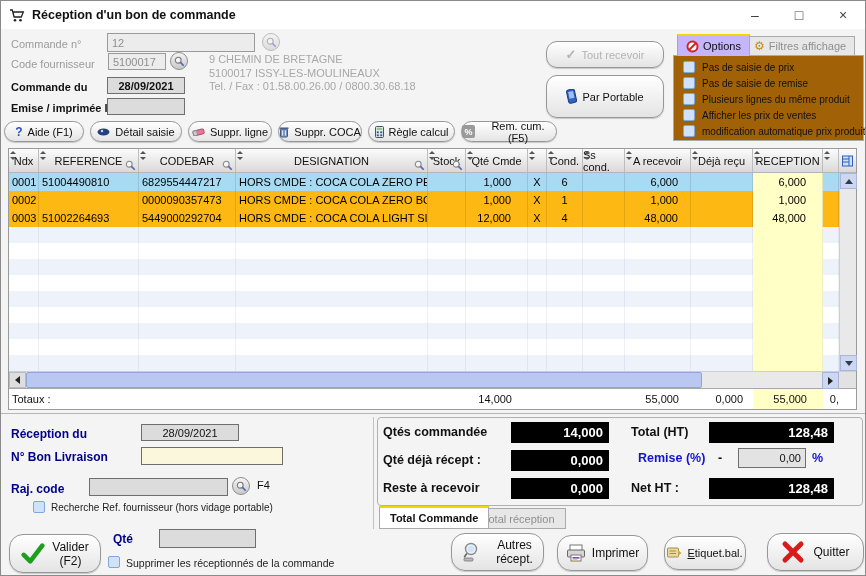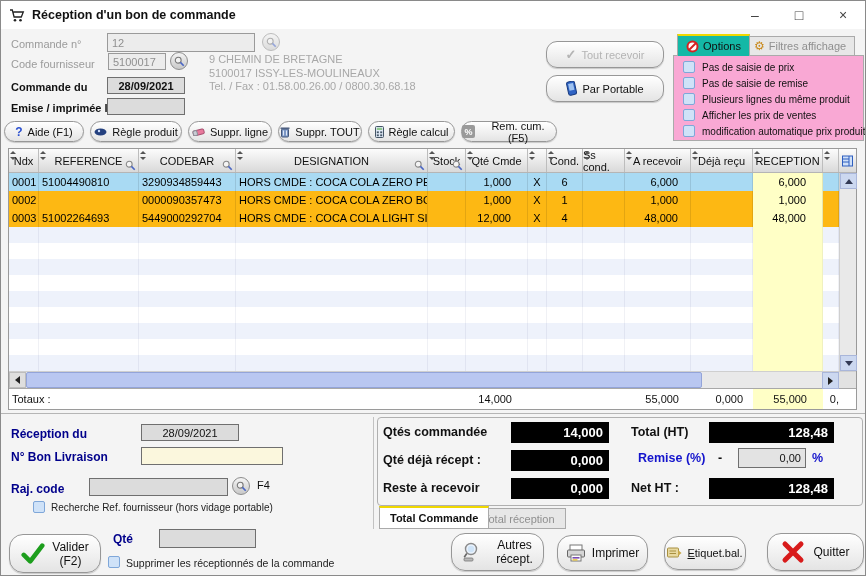--- a/index.html
+++ b/index.html
@@ -41,25 +41,25 @@
           align-items:center; justify-content:center; }
   .circ.grayed { opacity:.55; }
 
   
   .cb { width:12px; height:12px; background:#cfe2f8; border:1px solid #7fa7d9;
         border-radius:2px; display:inline-block; }
 
   
   .tab { position:absolute; font-size:11px; display:flex; align-items:center; gap:4px;
          padding:0 8px; border:1px solid #aaa; cursor:default; }
-  .tab-active { background:#14b8a6; border-bottom:none; border-top:2px solid #f0d800;
+  .tab-active { background:#c4b5fd; border-bottom:none; border-top:2px solid #f0d800;
                 font-weight:normal; color:#111; z-index:3; }
   .tab-idle { background:#e7e7e7; color:#8f8f8f; z-index:1; }
   .opt-panel { position:absolute; left:672px; top:54px; width:191px; height:86px;
-               background:#f9a8d4; border:1px solid #aaa; z-index:2; }
+               background:#a16207; border:1px solid #aaa; z-index:2; }
   .opt-row { position:absolute; left:9px; display:flex; align-items:center; gap:7px;
              white-space:nowrap; }
   .opt-row span.t { font-size:10px; color:#111; }
 
   
   .grid-wrap { position:absolute; left:7px; top:147px; width:849px; height:262px;
                border:1px solid #9a9a9a; background:#fff; }
   .ghead { display:flex; height:24px; background:linear-gradient(#fcfcfc,#d9d9d9);
            border-bottom:1px solid #b5b5b5; }
   .hc { position:relative; display:flex; align-items:center; justify-content:center;
@@ -171,21 +171,21 @@
   <input class="abs inp" style="left: 106px; top: 76px; width: 78px; height: 17px; text-align: center; font-weight: bold;" value="28/09/2021">
 
   <span class="abs lbl" style="left:10px; top:101px; font-weight:bold">Emise / imprimée le</span>
   <input class="abs inp" style="left: 106px; top: 97px; width: 78px; height: 17px;" value="">
 
   <button class="abs pill" style="left:545px; top:40px; width:118px; height:27px">
     <span class="dis" style="font-size:13px; font-weight:bold">✓</span>
     <span class="dis">Tout recevoir</span>
   </button>
 
-  <button class="abs pill" style="left:545px; top:74px; width:118px; height:27px">
+  <button class="abs pill" style="left:545px; top:74px; width:118px; height:43px">
     <span>
       <svg width="11" height="15" viewBox="0 0 11 15">
           <g transform="rotate(-12 5 7)">
             <rect x="1.5" y="0.5" width="8" height="13.5" rx="2" fill="#2f63c4" stroke="#173a7f"></rect>
             <rect x="3" y="2.5" width="5" height="7" fill="#9fc2f0"></rect>
           </g>
         </svg>
     </span>
     <span>Par Portable</span>
   </button>
@@ -231,21 +231,21 @@
       <span style="color:#2a4fd0; font-weight:bold; font-size:12px">?</span>
       <span>Aide (F1)</span>
     </button>
     <button class="pill" style="width:92px; height:21px">
       <span>
         <svg width="13" height="8" viewBox="0 0 13 8">
             <ellipse cx="6.5" cy="4" rx="6" ry="3.5" fill="#24407f"></ellipse>
             <circle cx="5" cy="3" r="1.2" fill="#cfe0ff"></circle>
           </svg>
       </span>
-      <span>Règle produit</span>
+      <span>Détail saisie</span>
     </button>
     <button class="pill" style="width:84px; height:21px">
       <span>
         <svg width="13" height="9" viewBox="0 0 13 9">
             <g transform="rotate(-14 6 5)">
               <rect x="1" y="3" width="11" height="5" rx="1.5" fill="#e8799c" stroke="#a85070"></rect>
               <rect x="1" y="3" width="4" height="5" rx="1.5" fill="#c9ccd4" stroke="#8a8f98"></rect>
             </g>
           </svg>
       </span>
@@ -253,21 +253,21 @@
     </button>
     <button class="pill" style="width:84px; height:21px">
       <span>
         <svg width="10" height="12" viewBox="0 0 10 12">
             <rect x="1.5" y="3" width="7" height="8" rx="1" fill="#7b96c4" stroke="#44577a"></rect>
             <line x1="0.5" y1="2.2" x2="9.5" y2="2.2" stroke="#44577a" stroke-width="1.4"></line>
             <line x1="3.5" y1="4.5" x2="3.5" y2="9.5" stroke="#dde6f5"></line>
             <line x1="6.5" y1="4.5" x2="6.5" y2="9.5" stroke="#dde6f5"></line>
           </svg>
       </span>
-      <span>Suppr. TOUT</span>
+      <span>Suppr. COCA</span>
     </button>
     <button class="pill" style="width:87px; height:21px">
       <span>
         <svg width="9" height="12" viewBox="0 0 9 12">
             <rect x="0.5" y="0.5" width="8" height="11" rx="1" fill="#dfe8f5" stroke="#456"></rect>
             <rect x="1.8" y="1.8" width="5.4" height="2.2" fill="#8fc98f"></rect>
             <rect x="1.8" y="5.4" width="2" height="1.8" fill="#456"></rect>
             <rect x="5.2" y="5.4" width="2" height="1.8" fill="#456"></rect>
             <rect x="1.8" y="8.4" width="2" height="1.8" fill="#456"></rect>
             <rect x="5.2" y="8.4" width="2" height="1.8" fill="#456"></rect>
@@ -366,21 +366,21 @@
           </svg>
       </div>
     </div>
 
     <div class="gbody">
       <div class="grows">
 
         <div class="r data row-sel">
           <div class="c txl" style="width:30px">0001</div>
           <div class="c txl" style="width:100px">51004490810</div>
-          <div class="c txl" style="width:97px">3290934859443</div>
+          <div class="c txl" style="width:97px">6829554447217</div>
           <div class="c txl" style="width:192px">HORS CMDE :  COCA COLA ZERO PE</div>
           <div class="c" style="width:38px"></div>
           <div class="c txr" style="width:62px; padding-right:16px">1,000</div>
           <div class="c txc" style="width:19px">X</div>
           <div class="c txc" style="width:36px">6</div>
           <div class="c" style="width:42px"></div>
           <div class="c txr" style="width:66px; padding-right:12px">6,000</div>
           <div class="c" style="width:62px"></div>
           <div class="c txr recep" style="width:70px; padding-right:16px">6,000</div>
           <div class="c" style="width:16px"></div>

